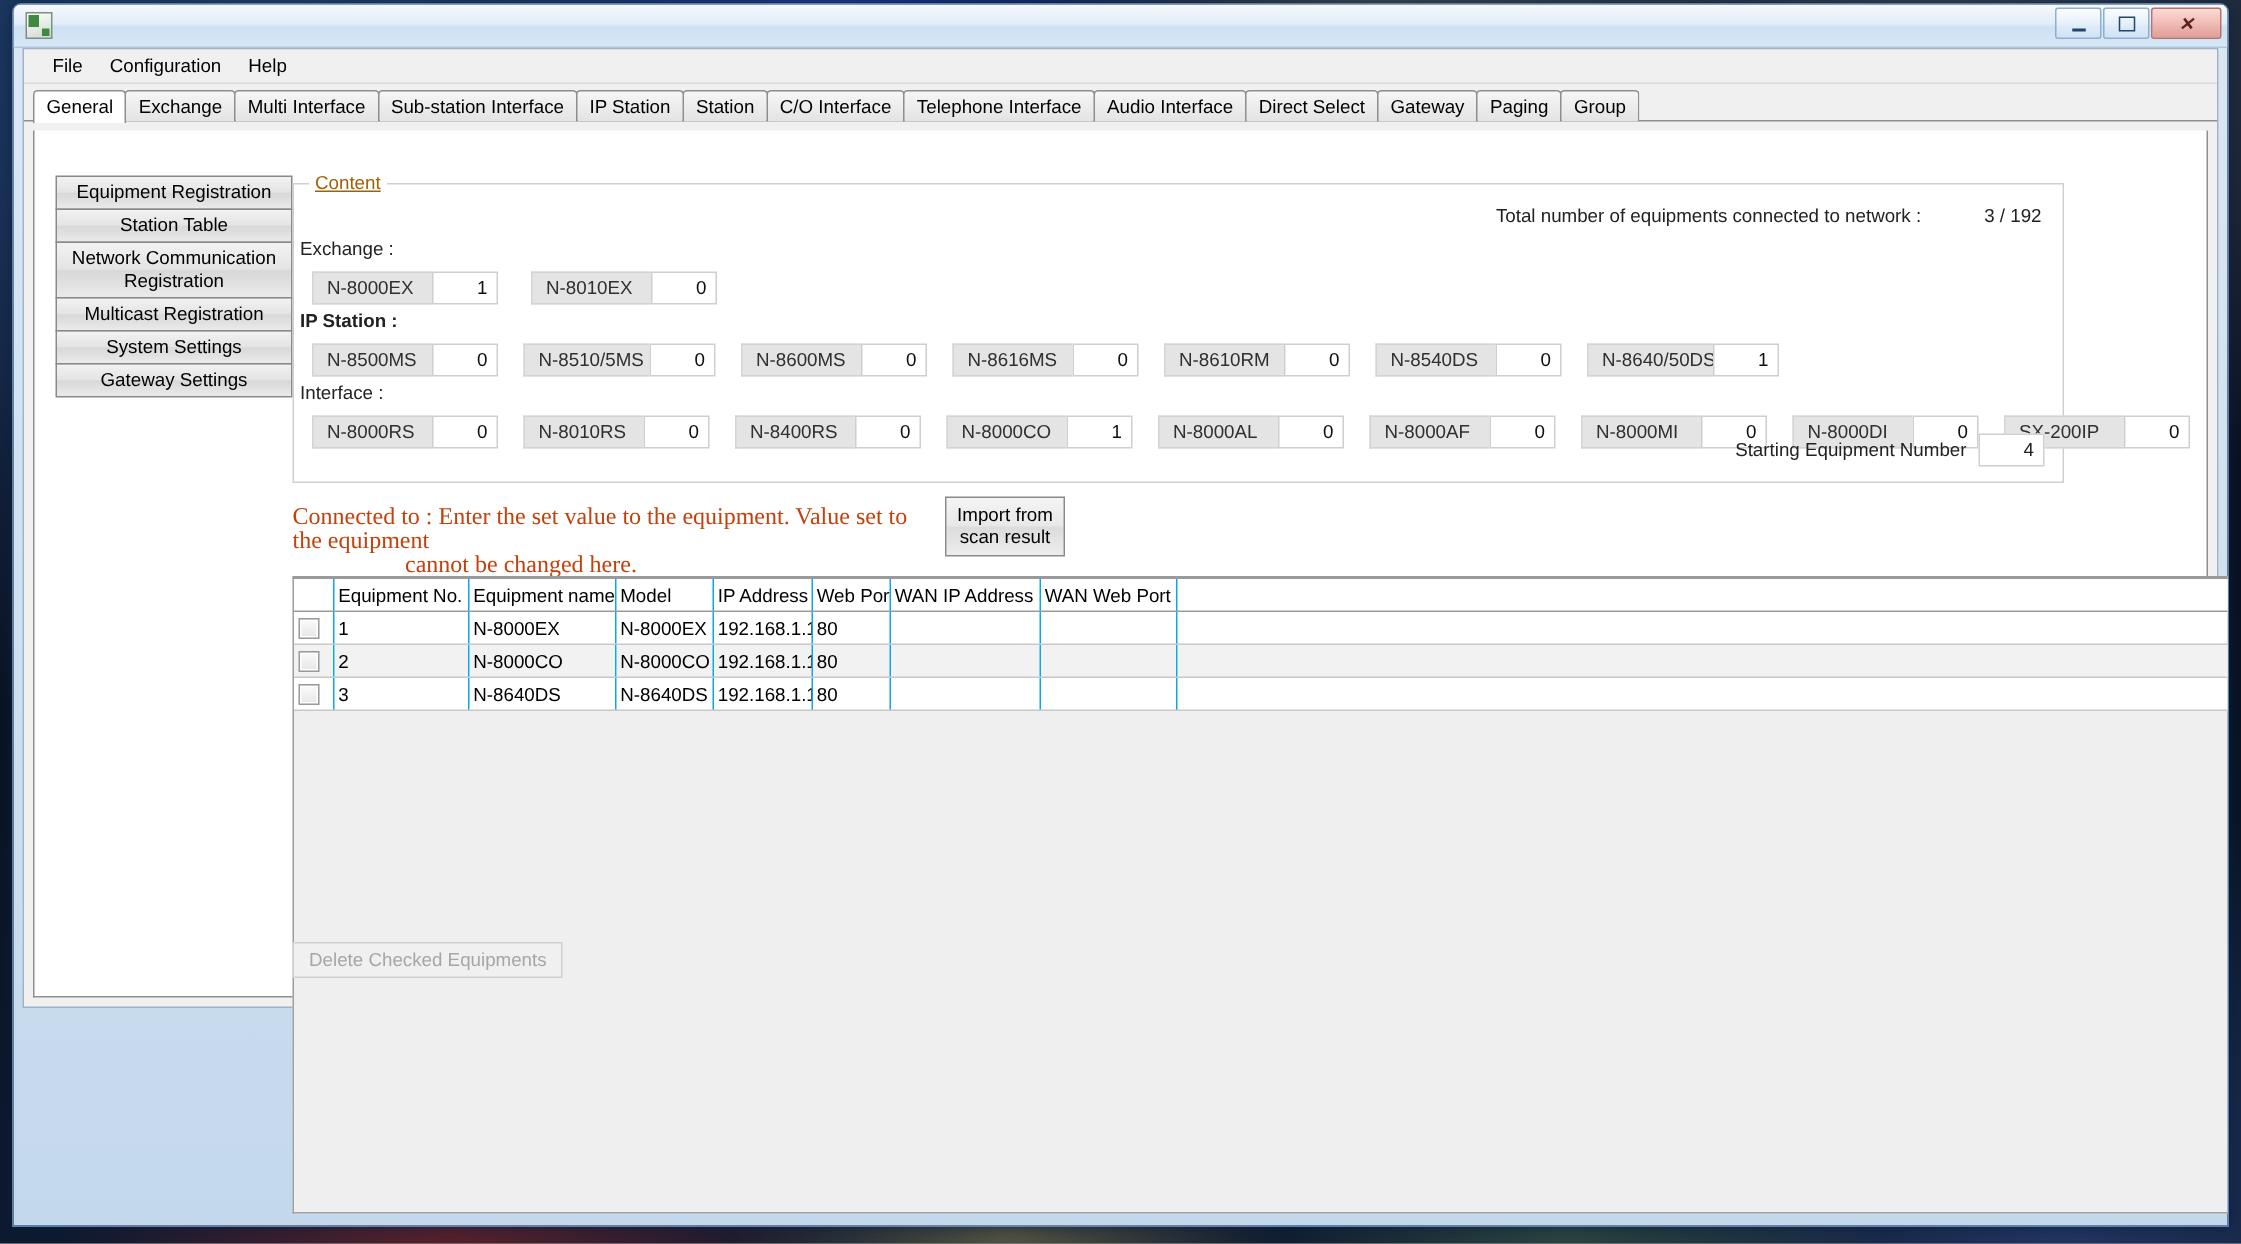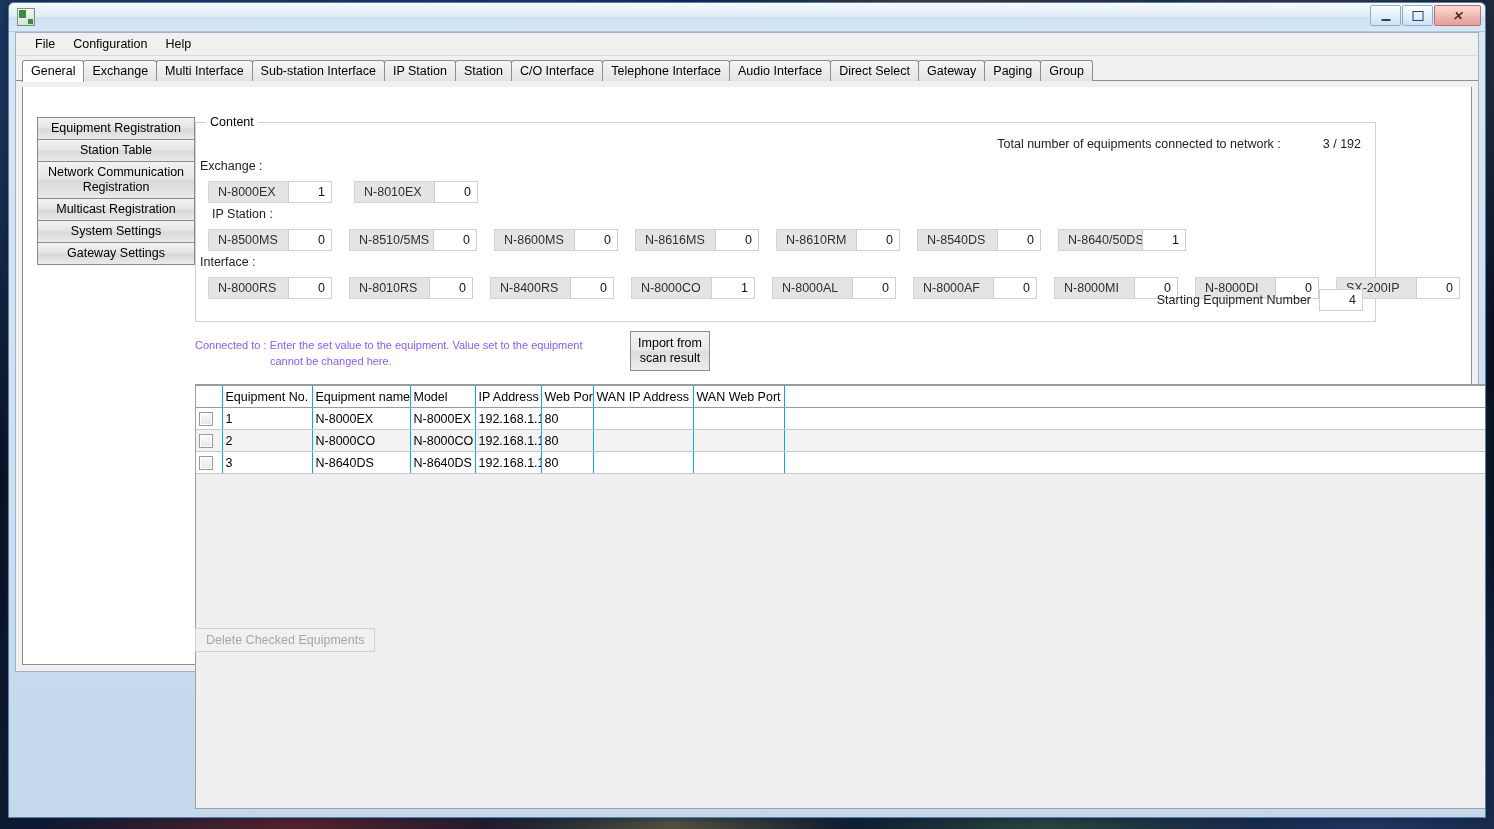--- a/index.html
+++ b/index.html
@@ -170,21 +170,21 @@
     position: absolute;
     left: 172px; top: 35px;
     width: 1181px; height: 200px;
     border: 1px solid #d0d0d0;
     box-sizing: border-box;
   }
   .group-title {
     position: absolute; left: 10px; top: -8px;
     background: #fff;
     padding: 0 4px;
-    font-size: 12.5px; color: #000000;
+    font-size: 12.5px; color: #a16207; text-decoration: underline;
   }
   .total-line {
     position: absolute; right: 14px; top: 14px;
     font-size: 12.5px; color: #222;
     white-space: nowrap;
   }
   .total-line .val { display:inline-block; margin-left: 42px; }
 
   .sect-label {
     position: absolute;
@@ -223,23 +223,24 @@
   }
   .start-eq .vl {
     background: #fff; border: 1px solid #cfcfcf;
     width: 44px; text-align: right;
     padding: 3px 6px 3px 2px; box-sizing: border-box;
     height: 22px; line-height: 15px; margin-left: 8px;
   }
 
   .connected {
     position: absolute; left: 172px; top: 250px;
-    font-size: 11px; color: #8b5cf6;
+    font-size: 16px; color: #c2410c;
     line-height: 16px;
     width: 430px;
+    font-family: Liberation Serif, serif;
   }
   .connected .l2 { margin-left: 75px; display: block; }
   .import-btn {
     position: absolute; left: 607px; top: 244px;
     width: 80px; height: 40px;
     font-family: "Liberation Sans", sans-serif;
     font-size: 12.5px; color: #000;
     border: 1px solid #8a8a8a;
     background: linear-gradient(180deg,#f4f4f4 0%,#e8e8e8 48%,#dcdcdc 52%,#ededed 100%);
     line-height: 15px;
@@ -365,21 +366,21 @@
           <div class="fld">
             <span class="nm" style="width:80px">N-8000EX</span>
             <span class="vl">1</span>
           </div>
           <div class="fld" style="margin-left:16px">
             <span class="nm" style="width:80px">N-8010EX</span>
             <span class="vl">0</span>
           </div>
         </div>
 
-        <div class="sect-label" style="left:16px; top:84px;">IP Station :</div>
+        <div class="sect-label" style="left:4px; top:84px;font-weight:bold;">IP Station :</div>
         <div class="fieldrow" style="left:12px; top:106px;">
           <div class="fld" style="margin-right:17px">
             <span class="nm" style="width:80px">N-8500MS</span>
             <span class="vl">0</span>
           </div>
           <div class="fld" style="margin-right:17px">
             <span class="nm" style="width:84px">N-8510/5MS</span>
             <span class="vl">0</span>
           </div>
           <div class="fld" style="margin-right:17px">

